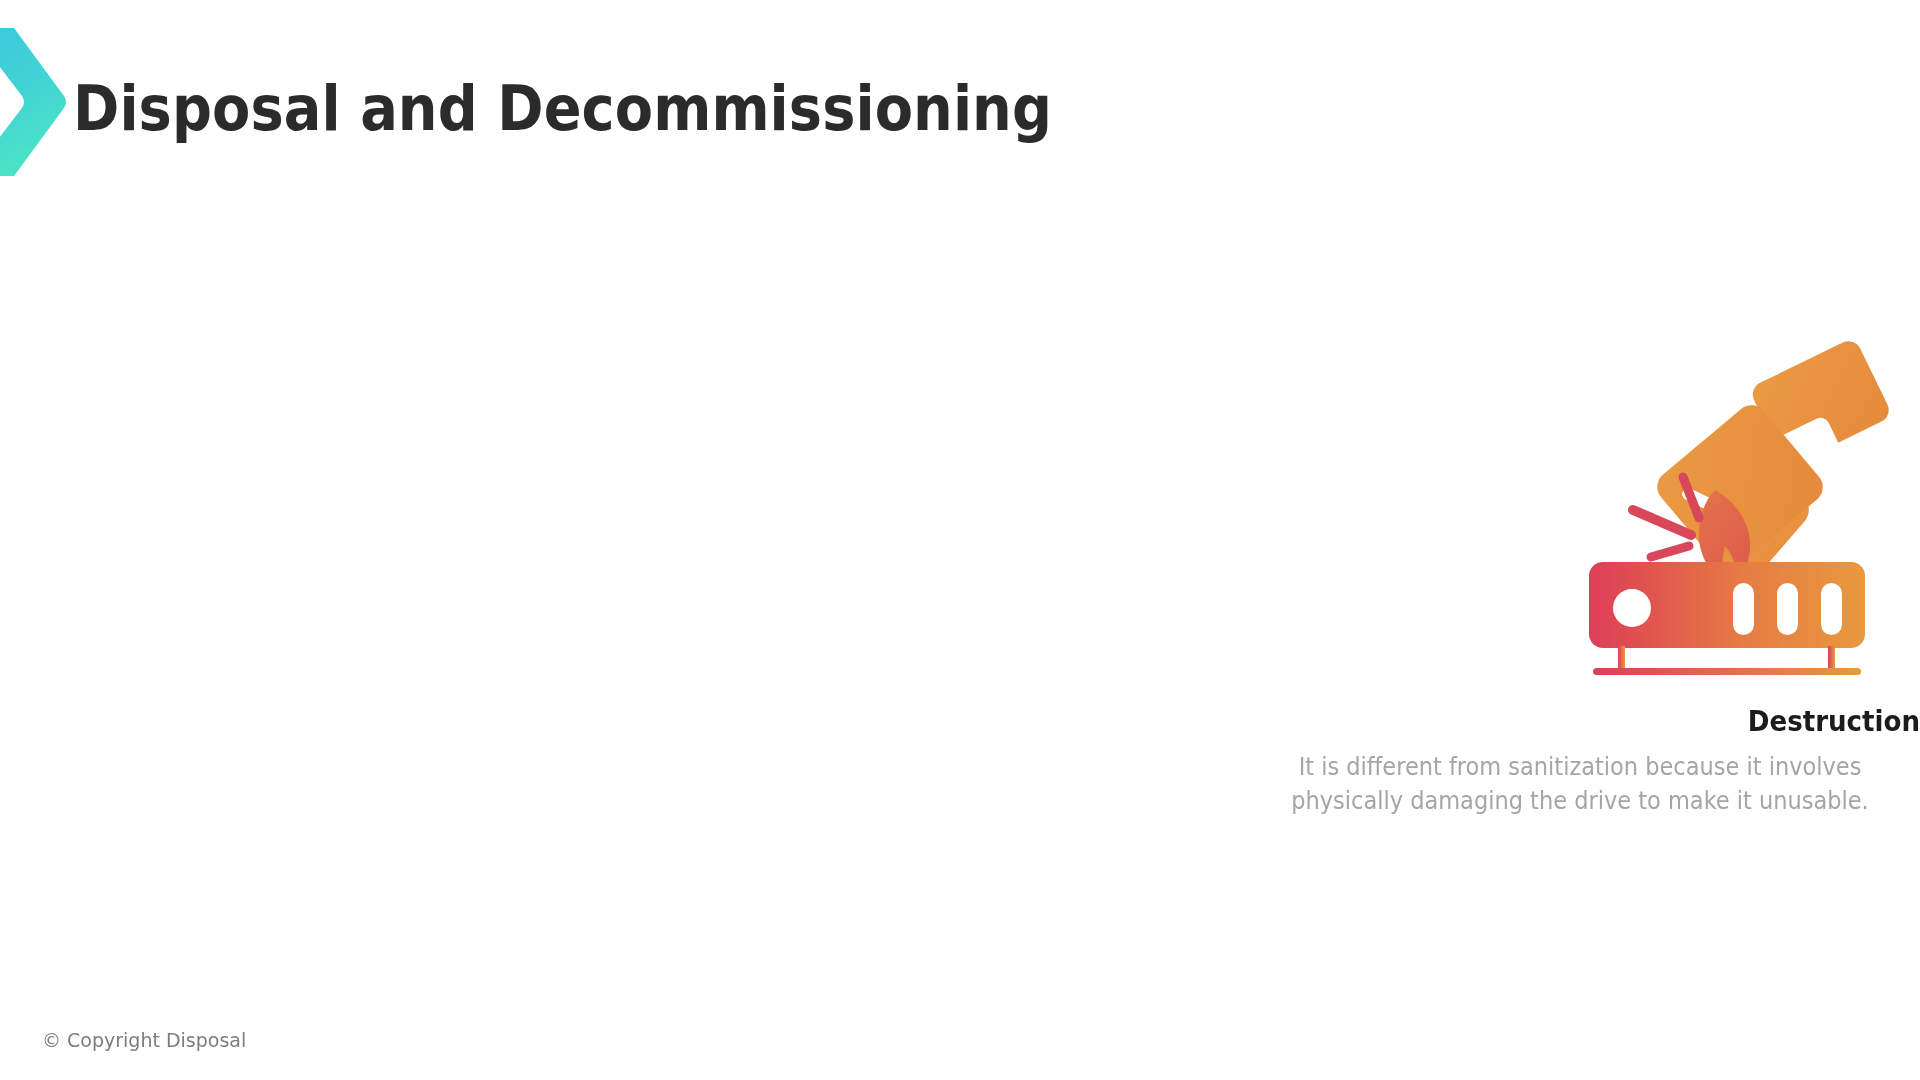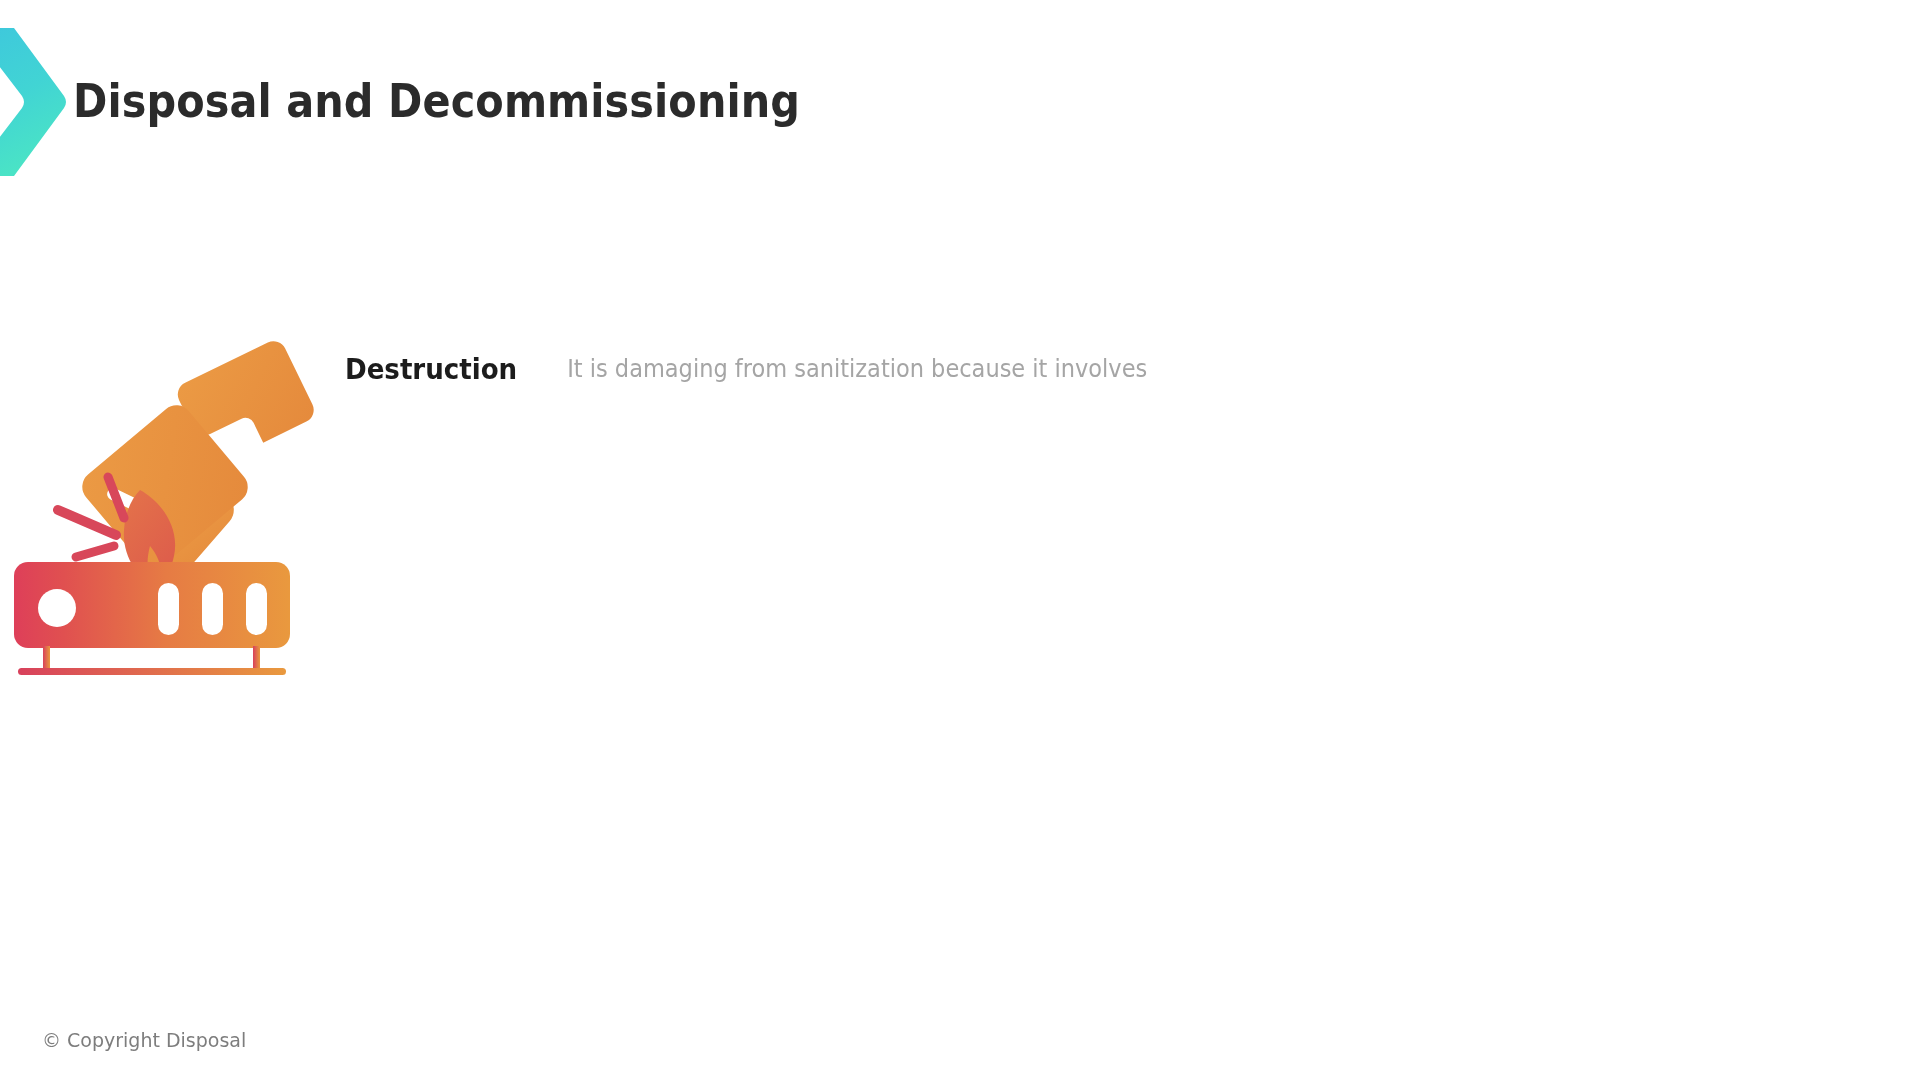--- a/index.html
+++ b/index.html
@@ -32,37 +32,37 @@
     height: 152px;
     pointer-events: none;
   }
 
   
   .slide-title {
     position: absolute;
     left: 73px;
     top: 78px;
     font-family: "DejaVu Sans Condensed", "Liberation Sans Narrow", "Liberation Sans", sans-serif;
-    font-size: 46px;
+    font-size: 62px;
     font-weight: 600;
     letter-spacing: 0.1px;
     color: #2b2b2b;
     line-height: 1;
     white-space: nowrap;
   }
 
   
   .content-card {
     position: absolute;
     left: 0;
     right: 0;
     top: 340px;
     display: flex;
-    flex-direction: row;
-    align-items: flex-start;
+    flex-direction: column;
+    align-items: flex-end;
   }
 
   .destruction-illustration {
     width: 345px;
     height: 352px;
     display: block;
   }
 
   .item-title {
     margin-top: 14px;
@@ -177,20 +177,21 @@
 
       <rect x="43" y="306" width="7" height="24" fill="url(#legGrad)"></rect>
       <rect x="253" y="306" width="7" height="24" fill="url(#legGrad)"></rect>
 
       <rect x="18" y="328" width="268" height="7" rx="3.5" fill="url(#legGrad)"></rect>
     </svg>
 
     <div class="item-title">Destruction</div>
 
     <div class="item-desc">
-      <span>It is damaging from sanitization because it involves</span><br>
+      <span>It is different from sanitization because it involves</span><br>
+      <span>physically damaging the drive to make it unusable.</span>
     </div>
 
   </div>
 
   <div class="footer-copyright">© Copyright Disposal</div>
 
 </div>
 
 </body></html>

